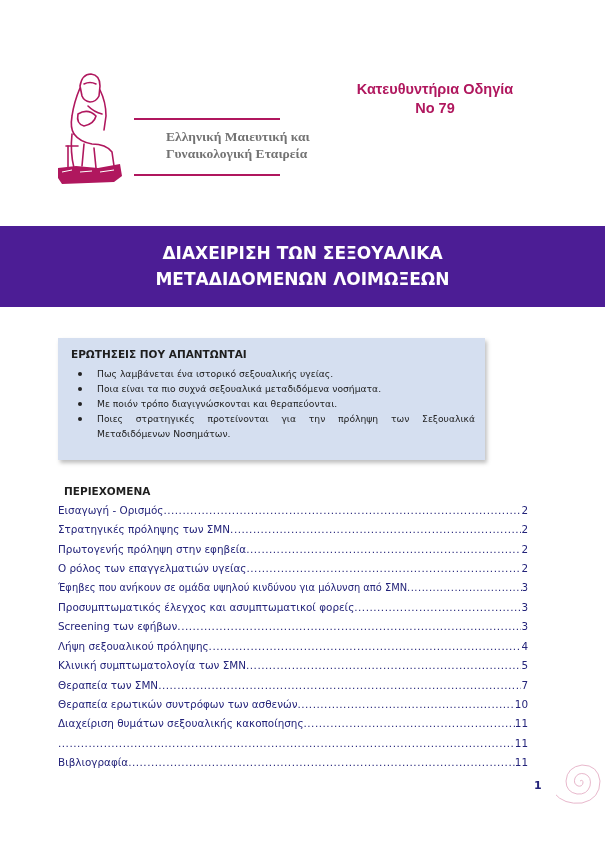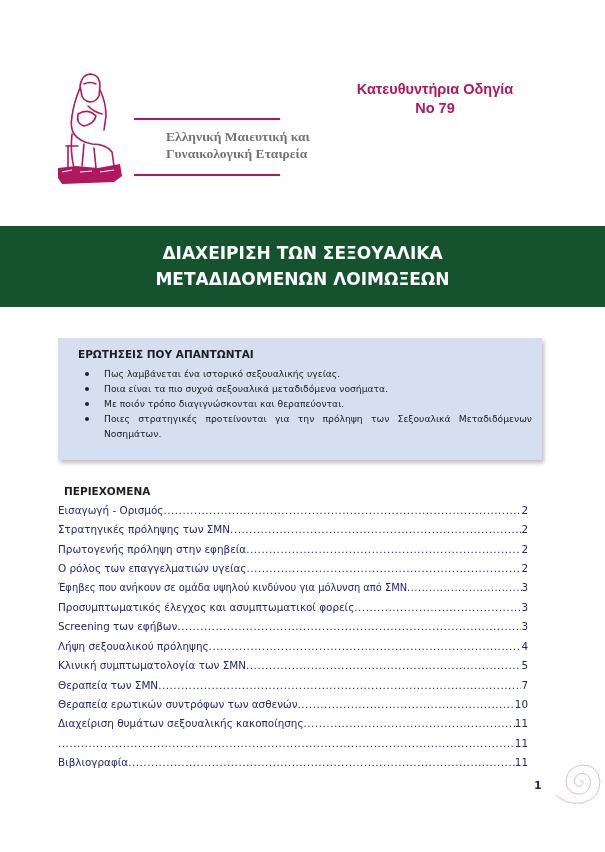--- a/index.html
+++ b/index.html
@@ -8,25 +8,25 @@
   .logo { position:absolute; left:58px; top:72px; width:225px; height:115px; }
   .statue { position:absolute; left:0; top:0; width:66px; height:115px; }
   .logo-title { position:absolute; left:76px; top:2px; font-family:"Liberation Serif", serif;
                 font-weight:bold; font-size:33px; color:#b0175e; letter-spacing:11px; line-height:40px; }
   .logo-rule { position:absolute; left:76px; width:146px; height:2px; background:#b0175e; }
   .logo-sub { position:absolute; left:76px; top:56px; font-family:"Liberation Serif", serif;
               font-weight:bold; font-size:13.5px; color:#737373; line-height:17px; white-space:nowrap;margin-left:32px; }
   .guideline { position:absolute; left:330px; top:80px; width:210px; text-align:center;
                font-family:Liberation Sans, sans-serif; font-weight:bold; font-size:14.5px;
                color:#b0175e; line-height:19px; }
-  .banner { position:absolute; left:0; top:226px; width:605px; height:81px; background:#14532d;
+  .banner { position:absolute; left:0; top:226px; width:605px; height:81px; background:#4c1d95;
             color:#ffffff; text-align:center; font-family:"DejaVu Sans", sans-serif;
             font-weight:bold; font-size:17px; line-height:26px; padding-top:14px; box-sizing:border-box; }
-  .qbox { position:absolute; left:58px; top:338px; width:484px; height:122px; background:#d5dff0;
-          box-shadow:2px 3px 4px rgba(0,0,0,0.25); box-sizing:border-box; padding:10px 10px 0 20px; }
+  .qbox { position:absolute; left:58px; top:338px; width:427px; height:122px; background:#d5dff0;
+          box-shadow:2px 3px 4px rgba(0,0,0,0.25); box-sizing:border-box; padding:10px 10px 0 13px; }
   .qbox-title { font-family:"DejaVu Sans", sans-serif; font-weight:bold; font-size:10.5px; color:#1e1e1e; margin-bottom:6px; }
   .qbox ul { margin:0; padding:0 0 0 14px; list-style:none; }
   .qbox li { position:relative; padding-left:12px; font-family:"DejaVu Sans", sans-serif;
              font-size:9.2px; color:#222; line-height:15px; text-align:justify; }
   .qbox li::before { content:""; position:absolute; left:-7px; top:6px; width:4px; height:4px;
                      border-radius:50%; background:#222; }
   .toc-title { position:absolute; left:64px; top:485px; font-family:"DejaVu Sans", sans-serif;
                font-weight:bold; font-size:10.5px; color:#1e1e1e; }
   .toc { position:absolute; left:58px; top:504px; width:470px; }
   .toc-row { display:flex; align-items:baseline; height:19.4px; font-family:"DejaVu Sans", sans-serif;

